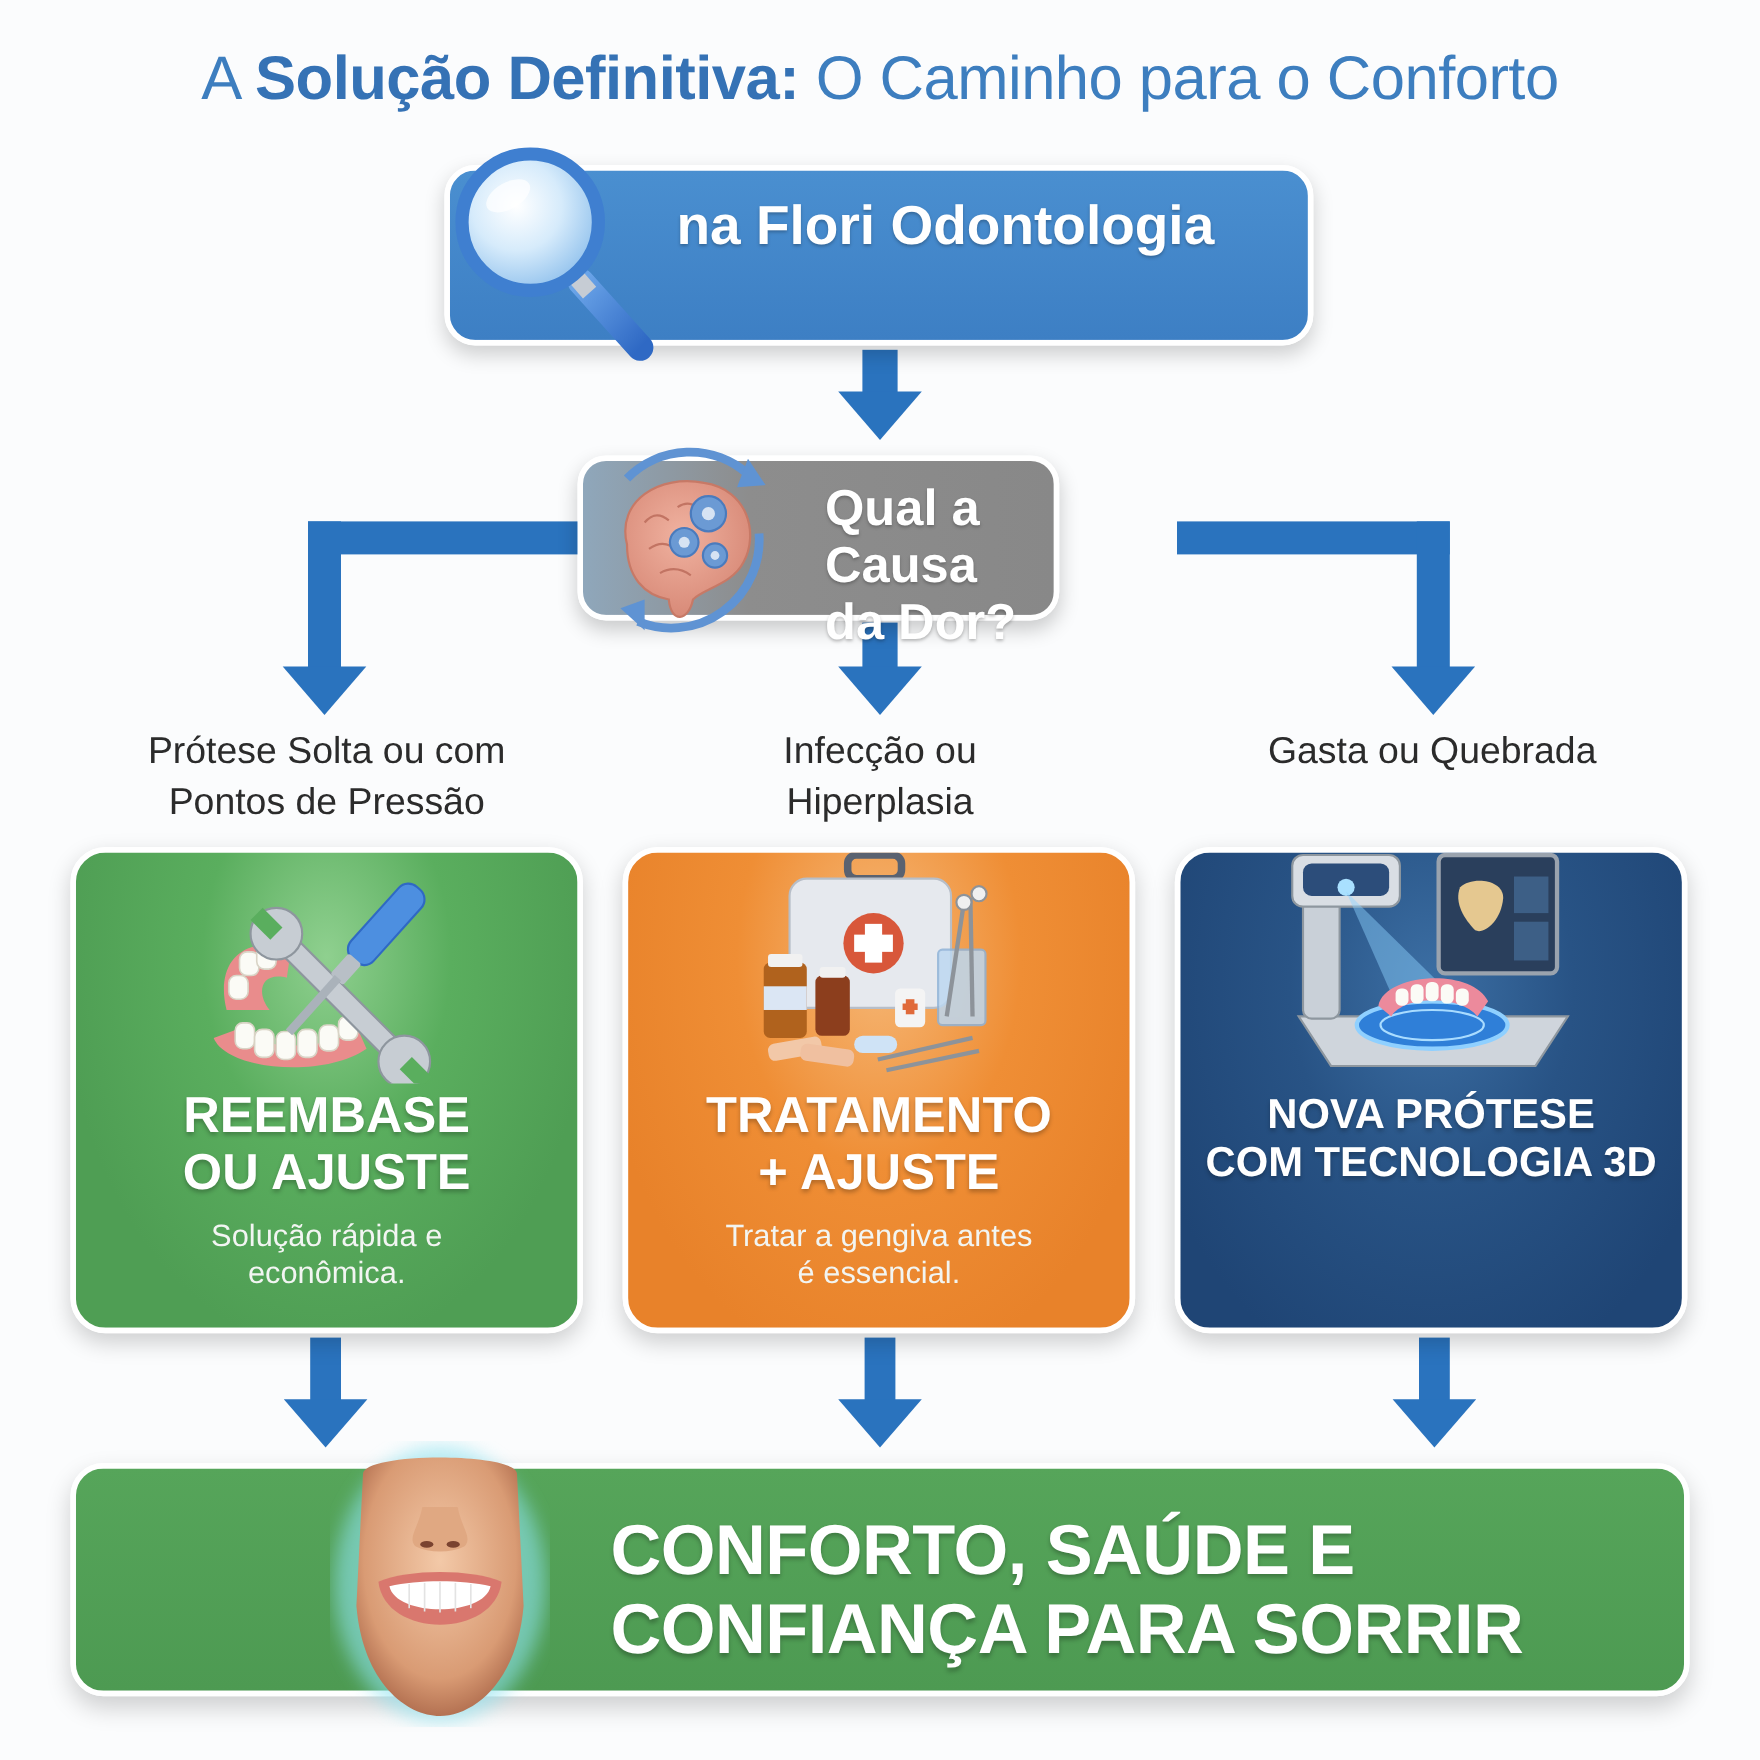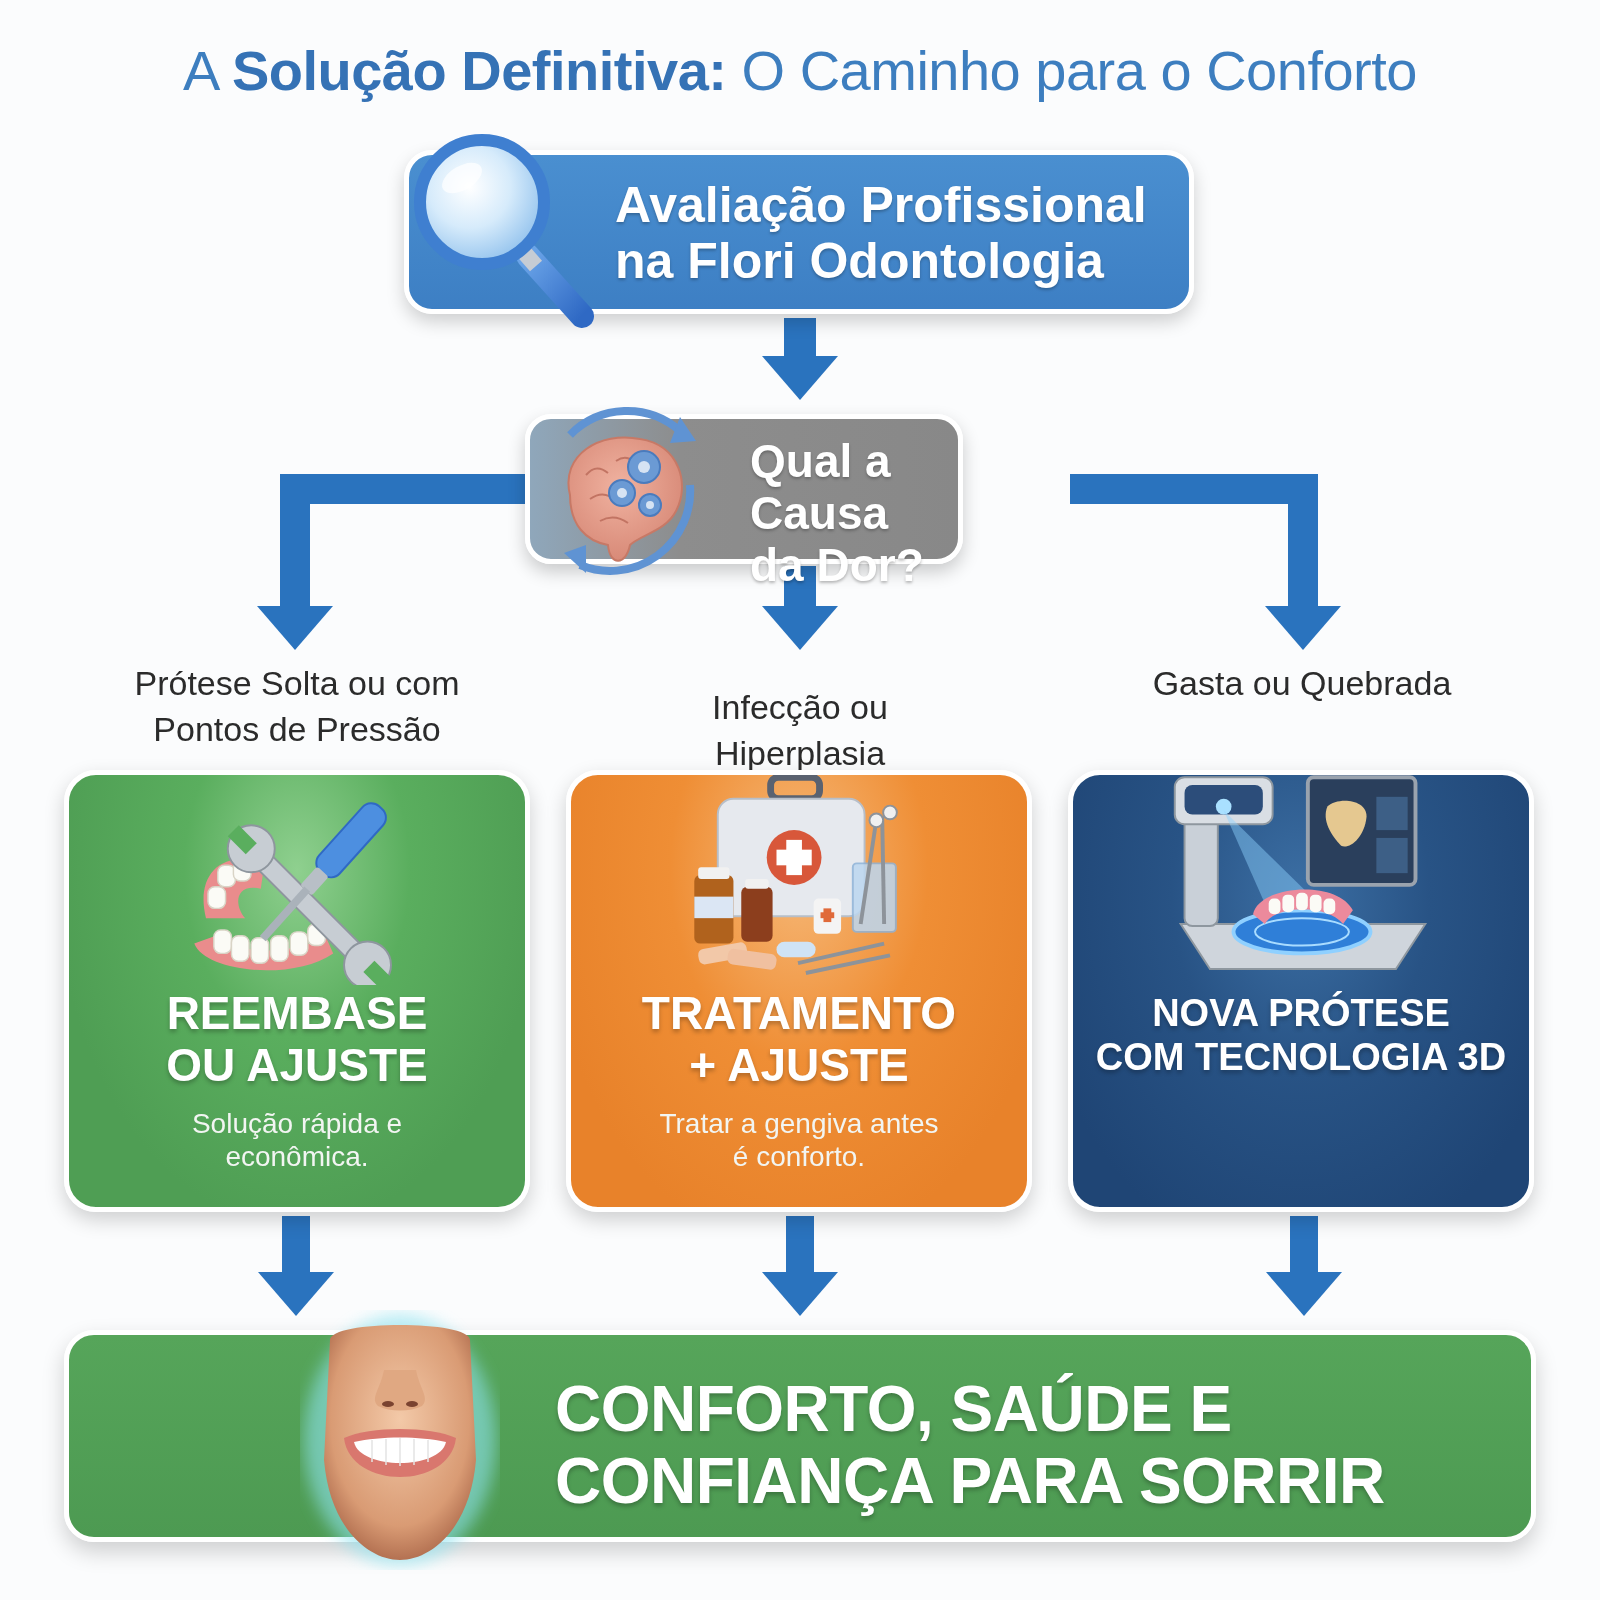--- a/index.html
+++ b/index.html
@@ -116,21 +116,20 @@
 
 <div class="conn" style="left:282px; top:1216px; width:28px; height:58px;"></div>
 <div class="arrowhead" style="left:258px; top:1272px;"></div>
 <div class="conn" style="left:786px; top:1216px; width:28px; height:58px;"></div>
 <div class="arrowhead" style="left:762px; top:1272px;"></div>
 <div class="conn" style="left:1290px; top:1216px; width:28px; height:58px;"></div>
 <div class="arrowhead" style="left:1266px; top:1272px;"></div>
 
 <div class="box-top">
   <div class="text">
-    <div>Avaliação Profissional</div>
     <div>na Flori Odontologia</div>
   </div>
 </div>
 <svg class="magnifier" viewBox="0 0 200 200">
   <defs>
     <radialGradient id="lens" cx="40%" cy="38%" r="60%">
       <stop offset="0%" stop-color="#ffffff"></stop>
       <stop offset="55%" stop-color="#d6ebfb"></stop>
       <stop offset="100%" stop-color="#9cc8ef"></stop>
     </radialGradient>
@@ -174,21 +173,21 @@
       <circle cx="114" cy="72" r="6"></circle>
       <circle cx="92" cy="98" r="5"></circle>
       <circle cx="120" cy="110" r="4"></circle>
     </g>
 </svg>
 
 <div class="cause" style="left:67px;">
   <div>Prótese Solta ou com</div>
   <div>Pontos de Pressão</div>
 </div>
-<div class="cause" style="left:570px;margin-top:24px;">
+<div class="cause" style="left:570px;">
   <div>Infecção ou</div>
   <div>Hiperplasia</div>
 </div>
 <div class="cause" style="left:1072px;">
   <div>Gasta ou Quebrada</div>
 </div>
 
 <div class="card green">
   <svg class="illus" viewBox="0 0 466 210">
     <g transform="translate(0,-6)">
@@ -254,21 +253,21 @@
     <rect x="210" y="168" width="40" height="16" rx="8" fill="#cfe3f6"></rect>
     <line x1="232" y1="190" x2="320" y2="170" stroke="#8d939a" stroke-width="4"></line>
     <line x1="240" y1="200" x2="326" y2="182" stroke="#8d939a" stroke-width="4"></line>
   </svg>
   <div class="heading">
     <div>TRATAMENTO</div>
     <div>+ AJUSTE</div>
   </div>
   <div class="desc">
     <div>Tratar a gengiva antes</div>
-    <div>é conforto.</div>
+    <div>é essencial.</div>
   </div>
 </div>
 
 <div class="card navy">
   <svg class="illus" viewBox="0 0 466 210">
     <polygon points="110,150 360,150 330,196 140,196" fill="#cfd5dc" stroke="#8e979f" stroke-width="2"></polygon>
     <ellipse cx="234" cy="158" rx="70" ry="22" fill="#2f7fd8" stroke="#8fd0ff" stroke-width="4"></ellipse>
     <ellipse cx="234" cy="158" rx="48" ry="14" fill="none" stroke="#a9dcff" stroke-width="2"></ellipse>
     <rect x="114" y="40" width="34" height="112" rx="8" fill="#c9d0d8" stroke="#8e979f" stroke-width="2"></rect>
     <rect x="104" y="0" width="100" height="48" rx="10" fill="#d9dee4" stroke="#8e979f" stroke-width="2"></rect>

